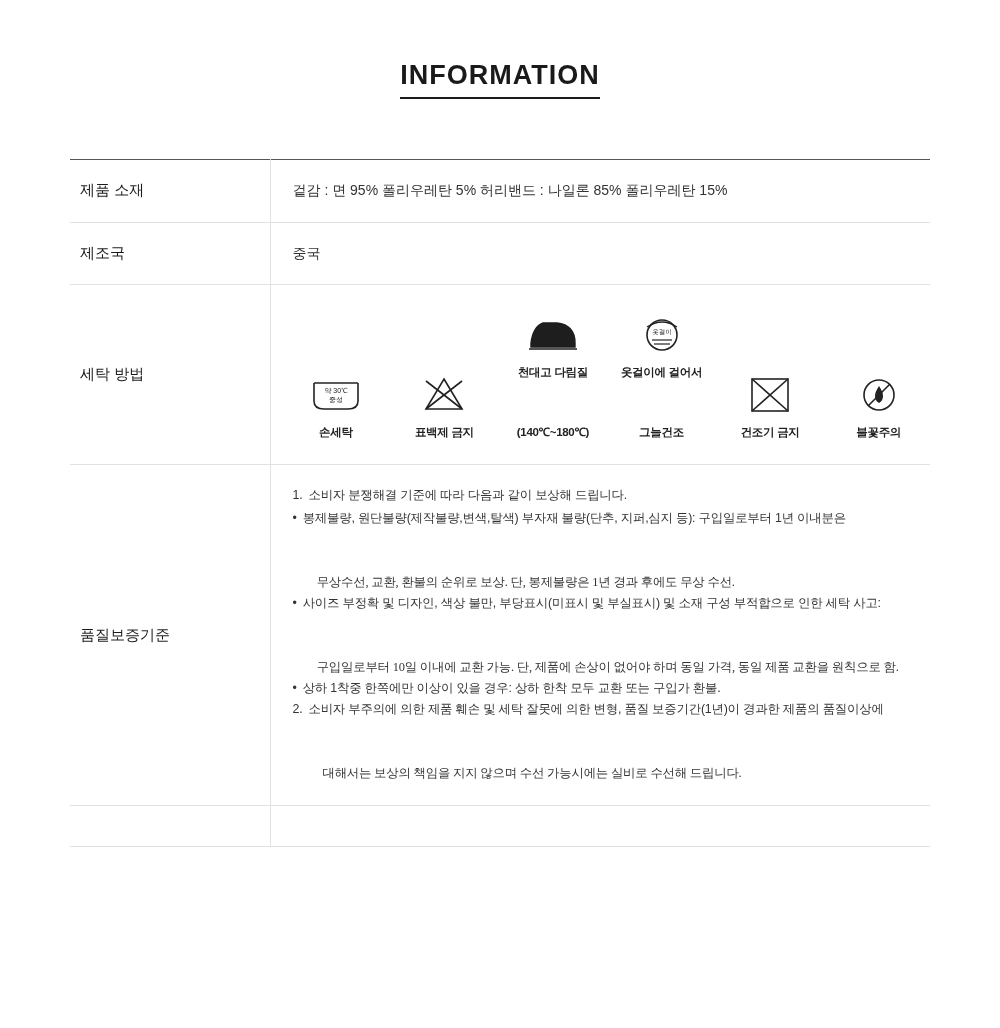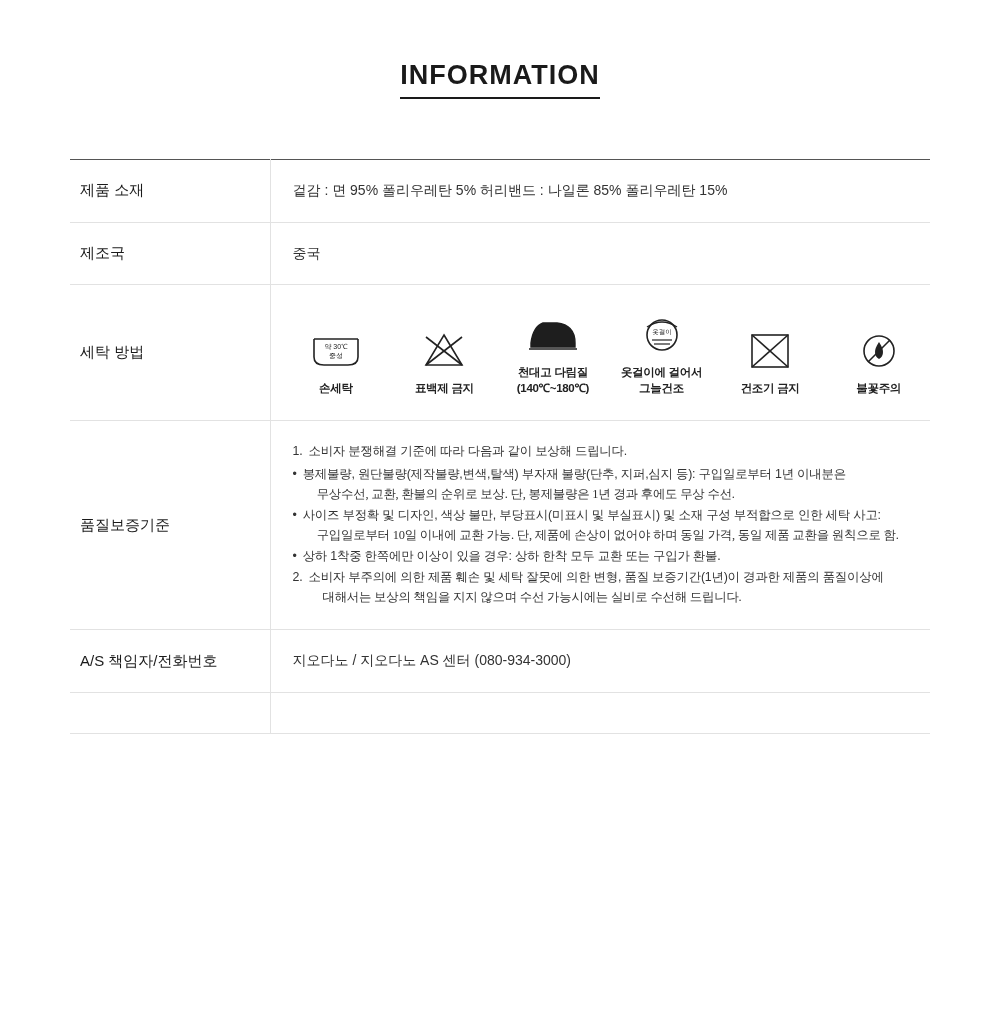--- a/index.html
+++ b/index.html
@@ -106,21 +106,21 @@
     margin-bottom: 2px;
   }
   .quality .num .marker { flex: 0 0 auto; }
   .quality .bullet {
     display: flex;
     gap: 6px;
     margin-bottom: 1px;
   }
   .quality .bullet .marker { flex: 0 0 auto; }
   .quality .indent { padding-left: 14px; font-family: Liberation Serif, serif; }
-  .q-sub { display: block; }
+  .q-sub { display: block; margin-top: 44px; }
 
   
   .kc-row td {
     padding-top: 24px;
     padding-bottom: 34px;
   }
 </style>
 </head>
 <body>
 
@@ -267,24 +267,20 @@
               <span class="marker">2.</span>
               <span>
                 <span>소비자 부주의에 의한 제품 훼손 및 세탁 잘못에 의한 변형, 품질 보증기간(1년)이 경과한 제품의 품질이상에</span>
                 <span class="q-sub indent">대해서는 보상의 책임을 지지 않으며 수선 가능시에는 실비로 수선해 드립니다.</span>
               </span>
             </div>
           </div>
         </td>
       </tr>
 
-      <tr>
-        <th>A/S 책임자/전화번호</th>
-        <td>지오다노 / 지오다노 AS 센터 (080-934-3000)</td>
-      </tr>
 
       <tr class="kc-row last-row">
         <th></th>
         <td>
           
         </td>
       </tr>
 
     </tbody>
   </table>

